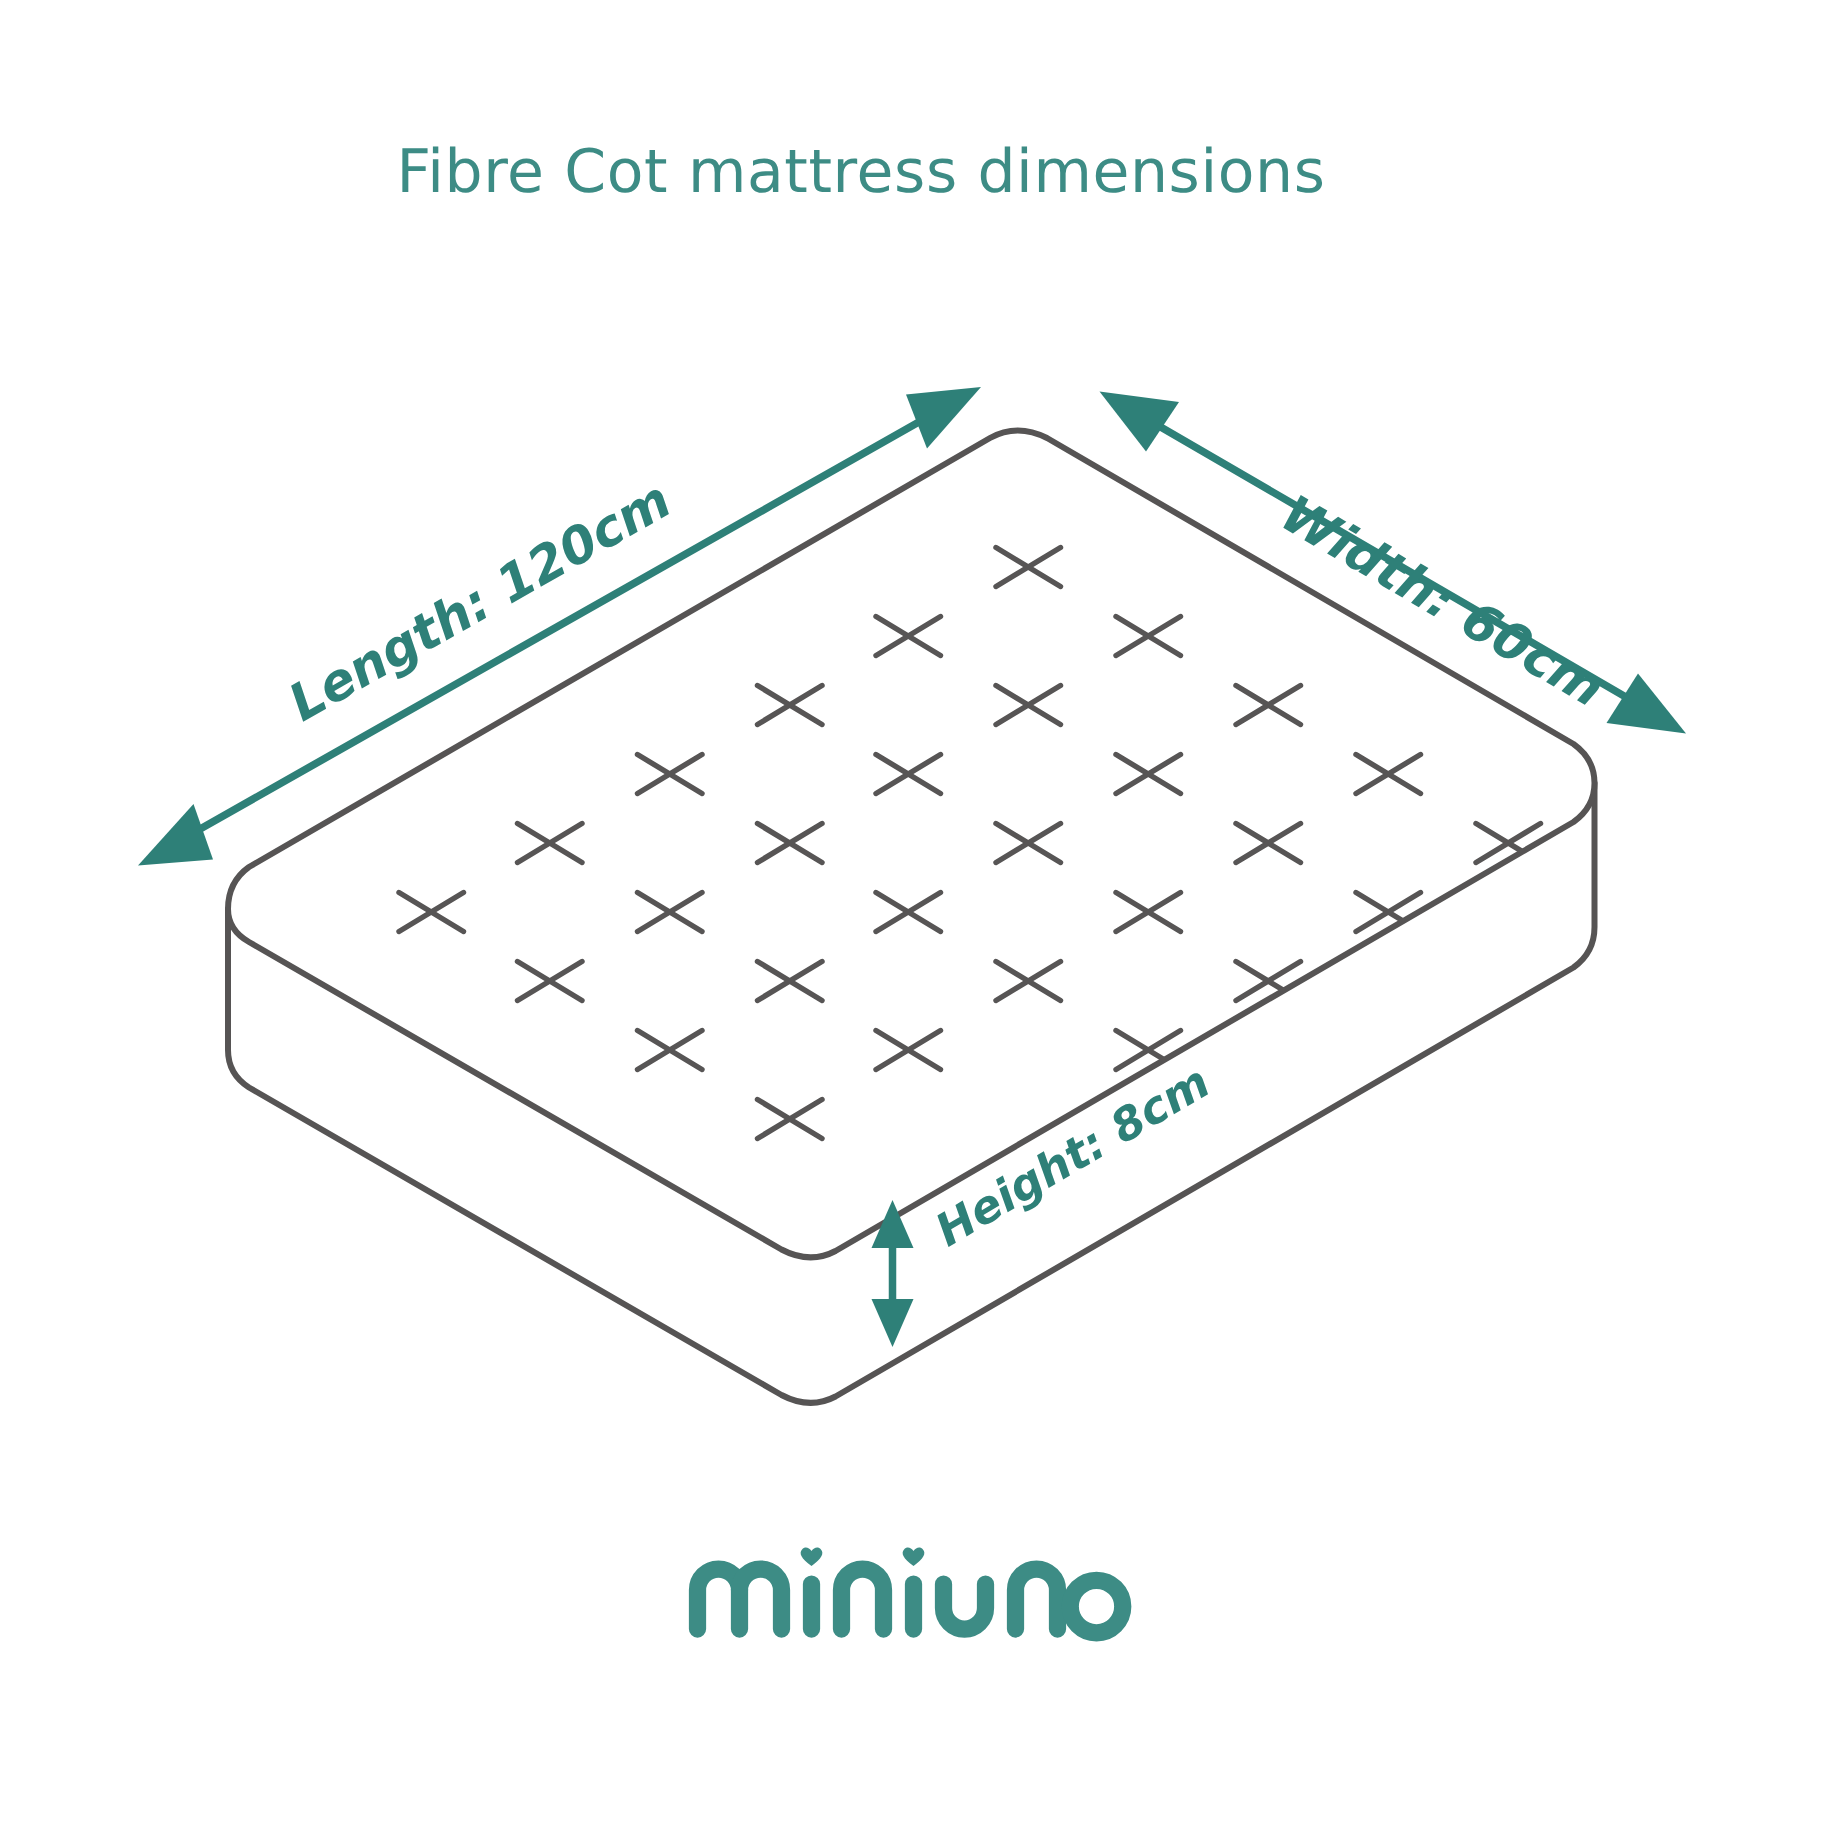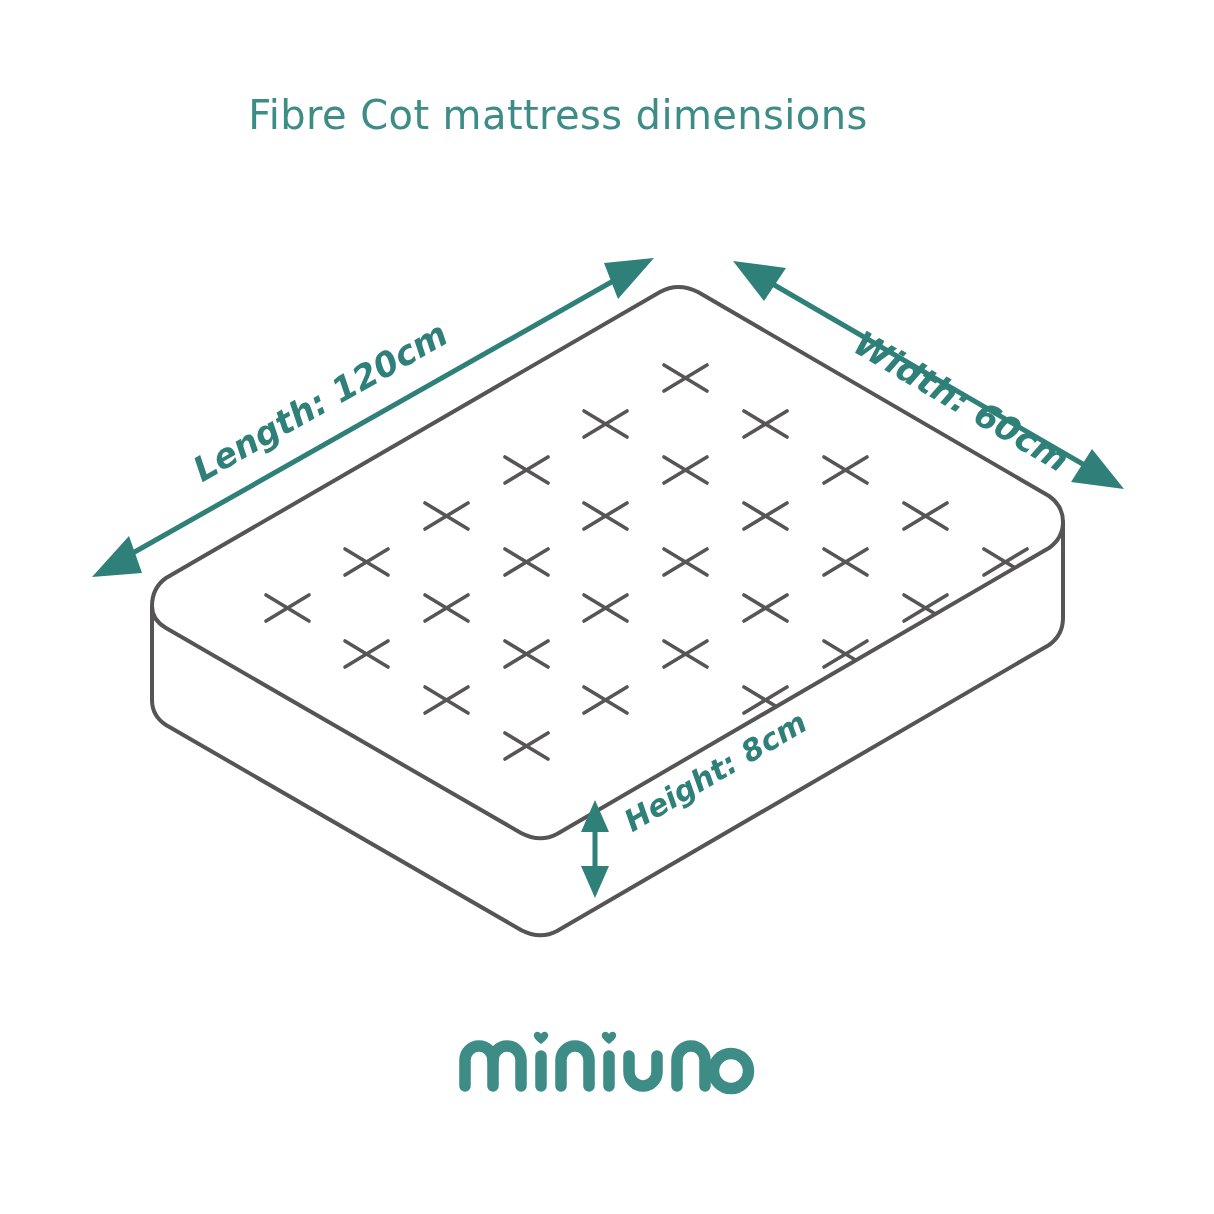--- a/index.html
+++ b/index.html
@@ -24,21 +24,21 @@
   #stage > svg {
     position: absolute;
     top: 0;
     left: 0;
     width: 1214px;
     height: 1214px;
     display: block;
   }
   .page-title {
     position: absolute;
-    left: 0;
+    left: 16px;
     top: 92px;
     width: 1116px;
     text-align: center;
     font-family: "DejaVu Sans", sans-serif;
     font-size: 40px;
     font-weight: 400;
     letter-spacing: 0.4px;
     color: #3d8c85;
     line-height: 1.15;
     white-space: nowrap;

